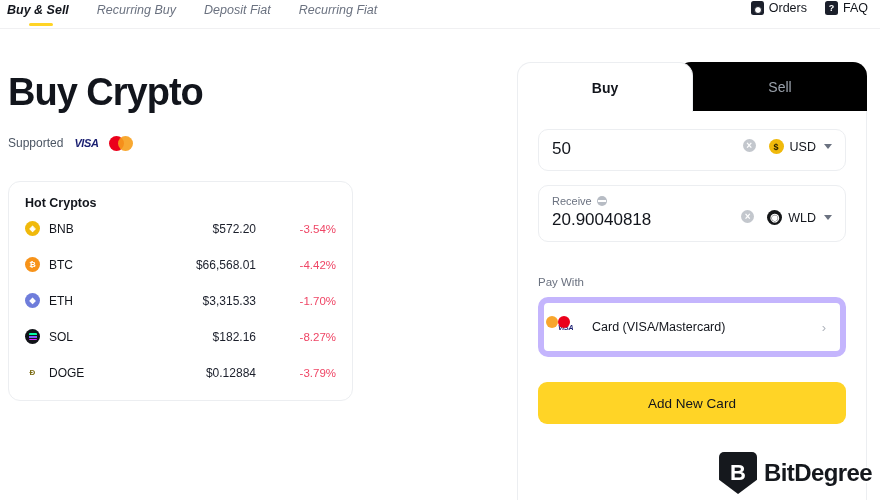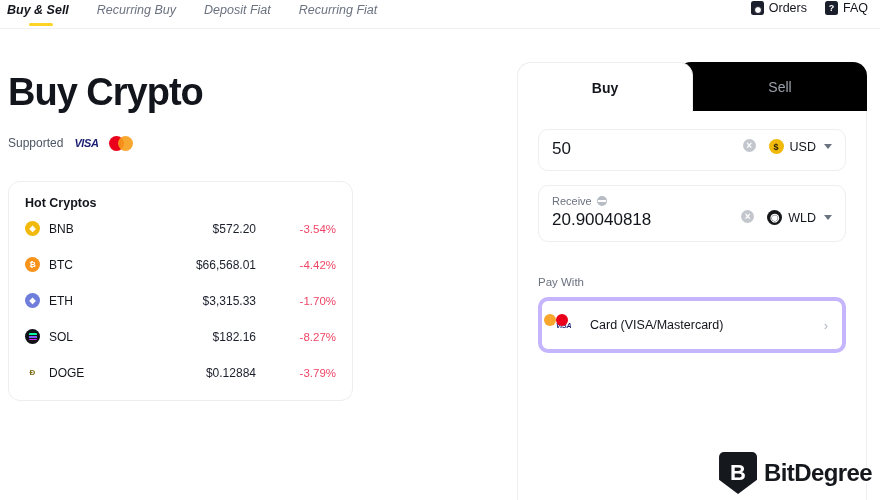--- a/index.html
+++ b/index.html
@@ -164,21 +164,21 @@
     width: 10px; height: 10px; border-radius: 50%;
     background: #b7bcc4; display: inline-block;
     position: relative;
   }
   .wld-mini::after {
     content: ""; position: absolute; left: 1px; top: 4px;
     width: 8px; height: 2px; background: #fff;
   }
   .section-label { font-size: 11.5px; color: #6b7280; margin: 34px 0 9px 0; }
   .pay-row {
-    border: 4px solid #c4b5fd; border-radius: 10px;
+    border: 6px solid #c4b5fd; border-radius: 10px;
     display: flex; align-items: center; gap: 12px;
     padding: 13px 14px; cursor: pointer;
   }
   .pay-logo { position: relative; width: 22px; height: 22px; flex: 0 0 auto; }
   .pay-logo .mc { position: relative; width: 22px; height: 12px; }
   .pay-logo .mc i {
     position: absolute; top: 0; width: 12px; height: 12px; border-radius: 50%;
   }
   .pay-logo .mc i.l { left: 0; background: #eb001b; }
   .pay-logo .mc i.r { right: 0; background: #f79e1b; opacity: .92; }
@@ -354,20 +354,21 @@
       <div class="section-label">Pay With</div>
       <div class="pay-row">
         <span class="pay-logo">
           <span class="mc"><i class="l"></i><i class="r"></i></span>
           <span class="visa">VISA</span>
         </span>
         <span class="pay-text">Card (VISA/Mastercard)</span>
         <span class="chev">›</span>
       </div>
 
+      <button class="cta">Add New Card</button>
     </div>
   </div>
 
   <div class="watermark">
     <span class="wm-shield">B</span>
     <span class="wm-text">BitDegree</span>
   </div>
 
 </div>
 

